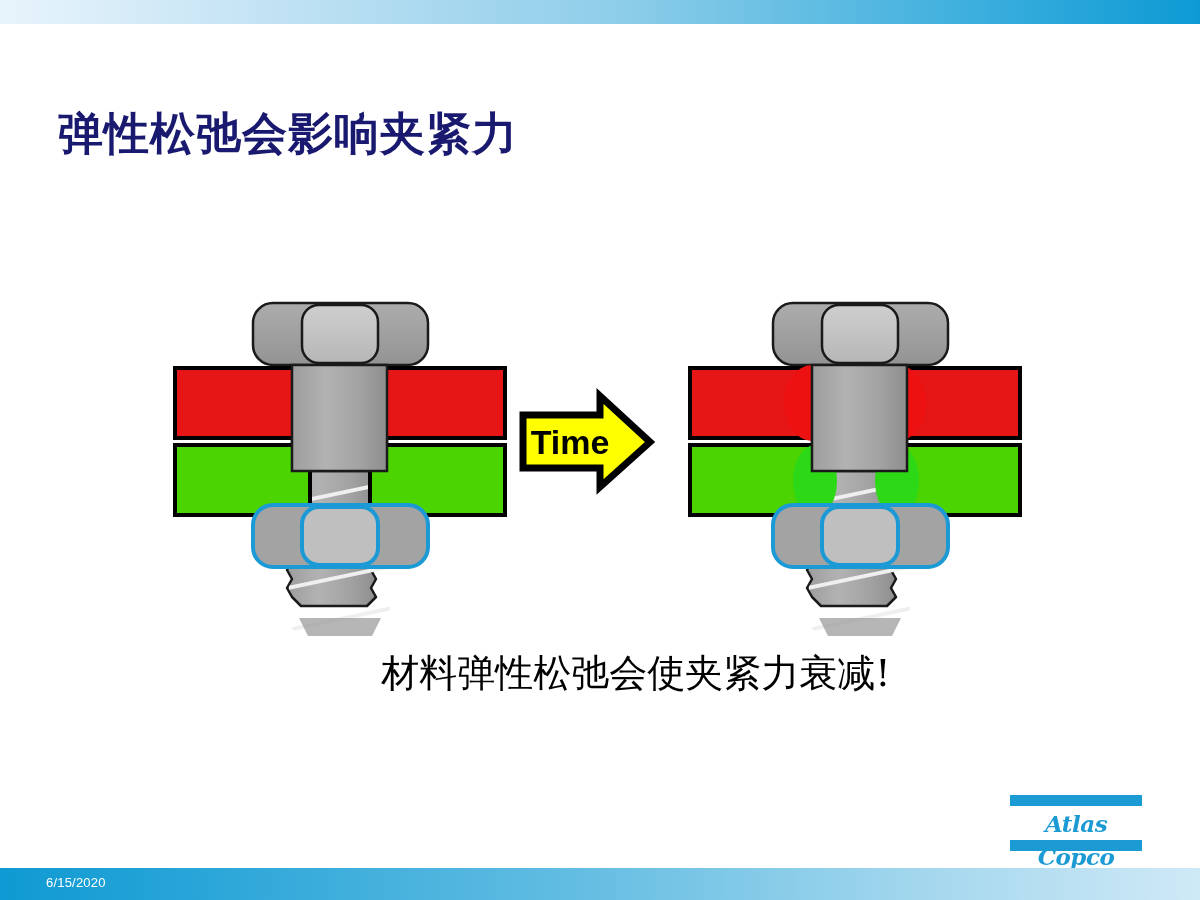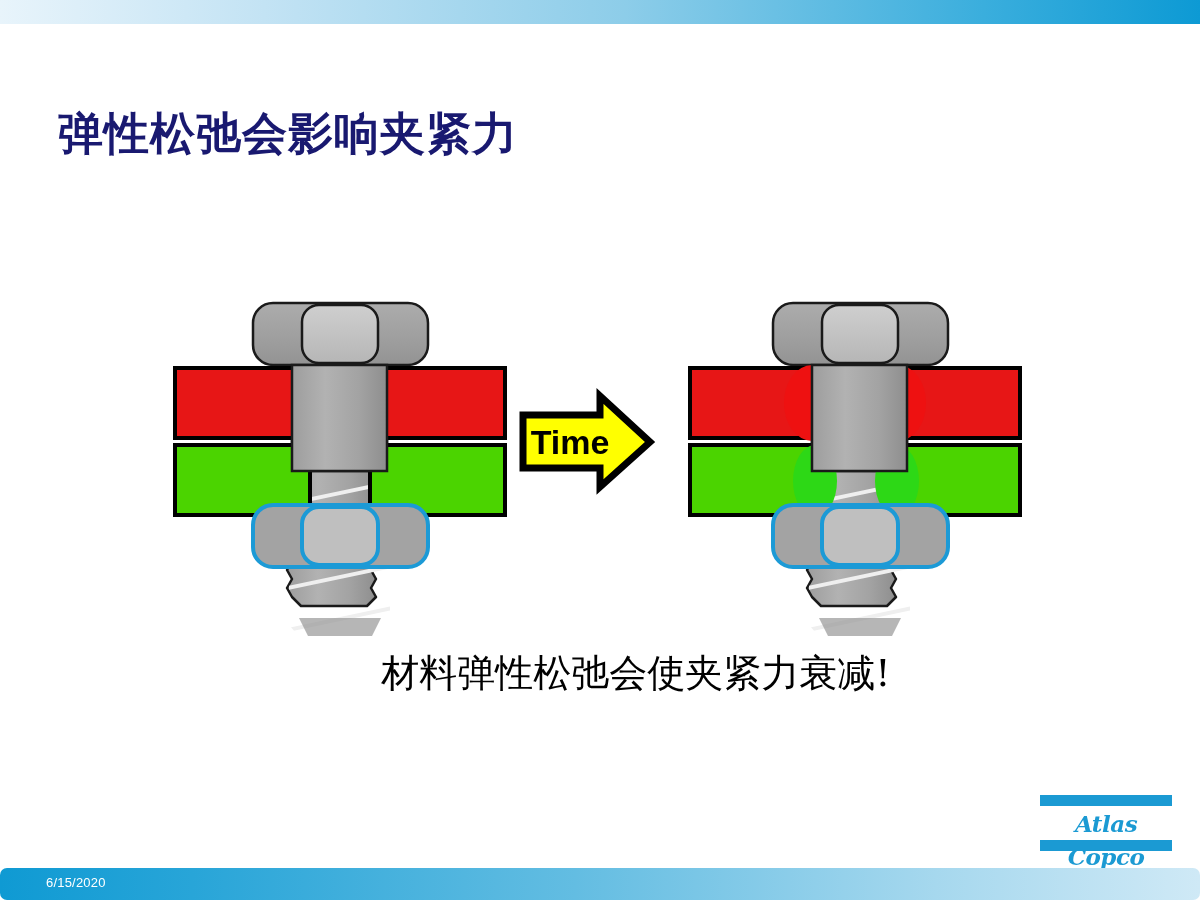--- a/index.html
+++ b/index.html
@@ -29,21 +29,20 @@
     position: absolute;
     left: 0; top: 0;
     width: 1200px; height: 24px;
     background: linear-gradient(to right, #e8f4fb 0%, #c3e3f4 22%, #8dcde9 52%, #3aaedd 82%, #0d9ad4 100%);
   }
   .band-bottom {
     position: absolute;
     left: 0; top: 868px;
     width: 1200px; height: 32px;
     background: linear-gradient(to right, #0f9ad3 0%, #28a5d8 16%, #63bde2 48%, #a6d8ee 78%, #cfe9f6 100%);
-    border-radius: 7px;
   }
   .band-bottom .date {
     position: absolute;
     left: 46px; top: 7px;
     font-size: 13px;
     color: #ffffff;
     letter-spacing: 0.2px;
     font-family: "Liberation Sans", sans-serif;
   }
 
@@ -76,21 +75,21 @@
   #diagram {
     position: absolute;
     left: 0; top: 255px;
     width: 1200px;
     height: 400px;
   }
 
   
   .logo {
     position: absolute;
-    left: 1040px; top: 795px;
+    left: 1010px; top: 795px;
     width: 132px; height: 57px;
   }
   .logo .bar {
     position: absolute;
     left: 0;
     width: 132px; height: 11px;
     background: #1b9ad3;
   }
   .logo .bar.top { top: 0; }
   .logo .bar.bottom { top: 45px; }

